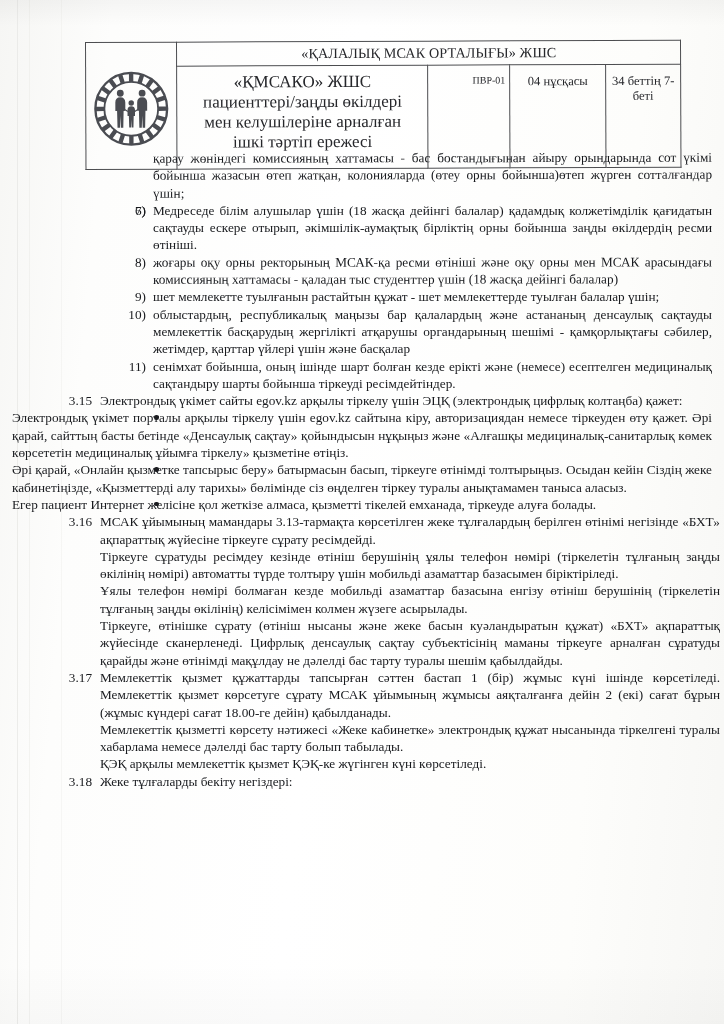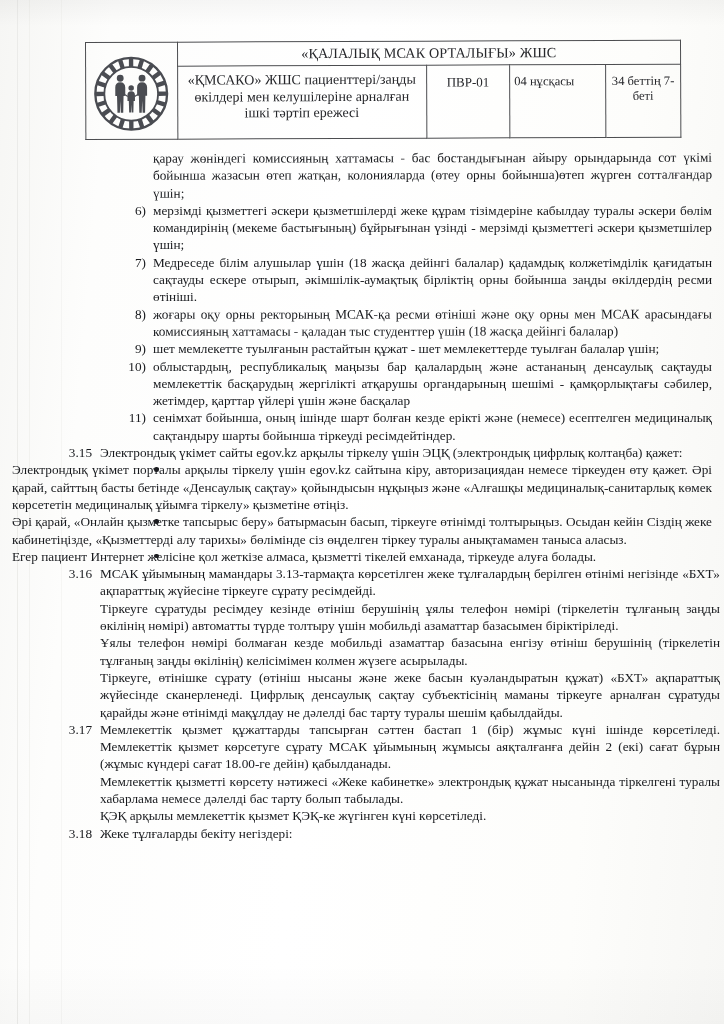--- a/index.html
+++ b/index.html
@@ -79,35 +79,35 @@
     text-align: center;
     font-size: 14.2px;
     letter-spacing: .1px;
     padding: 2px 6px 3px !important;
     height: 18px;
     color: #26272b;
   }
   .doc-name-cell {
     width: 246px;
     text-align: center;
-    font-size: 14px;
+    font-size: 17px;
     padding: 6px 10px 16px !important;
     color: #26272b;
   }
   .code-cell {
     width: 78px;
-    text-align: center;
-    font-size: 13px;
+    text-align: right;
+    font-size: 10px;
     vertical-align: top !important;
     padding-top: 9px !important;
     color: #26272b;
   }
   .version-cell {
     width: 92px;
-    text-align: left;
+    text-align: center;
     font-size: 12.6px;
     vertical-align: top !important;
     padding-top: 9px !important;
     color: #26272b;
   }
   .page-cell {
     width: 70px;
     text-align: center;
     font-size: 12.6px;
     vertical-align: top !important;
@@ -273,21 +273,20 @@
     </tr>
   </tbody>
     </table>
 
   <div id="body-text">
 
     <div class="contitem skew-a">қарау жөніндегі комиссияның хаттамасы - бас бостандығынан айыру орындарында сот үкімі бойынша жазасын өтеп жатқан, колонияларда (өтеу орны бойынша)өтеп жүрген сотталғандар үшін;</div>
 
     <div class="numitem">
       <span class="marker">6)</span>
-      <span>мерзімді қызметтегі әскери қызметшілерді жеке құрам тізімдеріне кабылдау туралы әскери бөлім командирінің (мекеме бастығының) бұйрығынан үзінді - мерзімді қызметтегі әскери қызметшілер үшін;</span>
     </div>
 
     <div class="numitem">
       <span class="marker">7)</span>
       <span>Медреседе білім алушылар үшін (18 жасқа дейінгі балалар) қадамдық колжетімділік қағидатын сақтауды ескере отырып, әкімшілік-аумақтық бірліктің орны бойынша заңды өкілдердің ресми өтініші.</span>
     </div>
 
     <div class="numitem skew-b">
       <span class="marker">8)</span>
       <span>жоғары оқу орны ректорының МСАК-қа ресми өтініші және оқу орны мен МСАК арасындағы комиссияның хаттамасы - қаладан тыс студенттер үшін (18 жасқа дейінгі балалар)</span>

